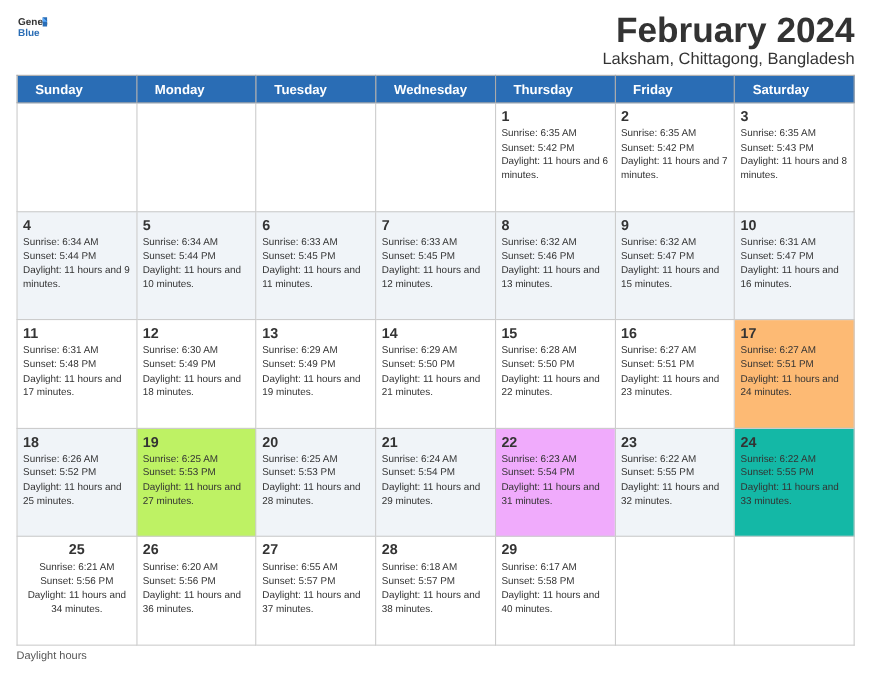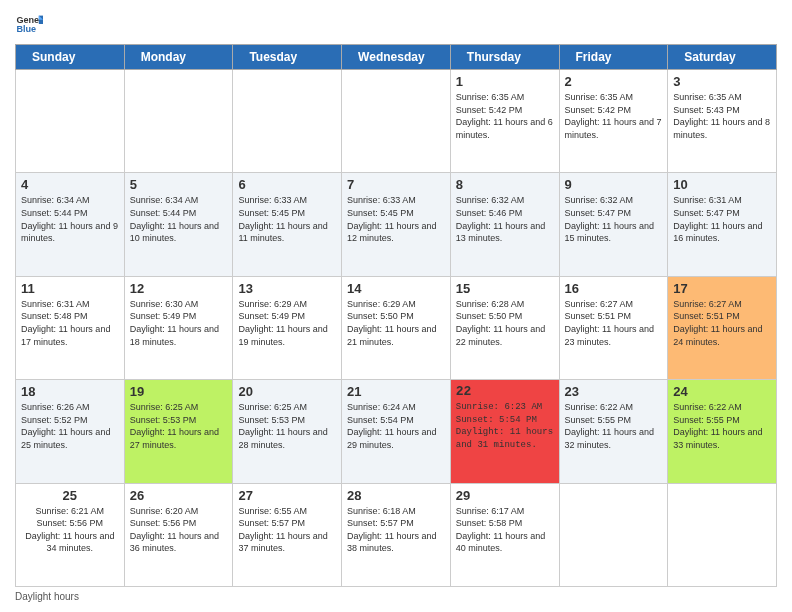--- a/index.html
+++ b/index.html
@@ -99,20 +99,24 @@
 <div class="page">
   <div class="header">
     <div class="logo">
       <svg class="logo-icon" viewBox="0 0 40 40" width="40" height="40">
         <text x="2" y="18" font-size="13" font-weight="bold" fill="#333" font-family="Arial">General</text>
         <text x="2" y="32" font-size="13" font-weight="bold" fill="#2a6db5" font-family="Arial">Blue</text>
         <polygon points="34,8 40,8 40,20 34,20" fill="#2a6db5"></polygon>
         <polygon points="34,8 40,14 34,14" fill="#5aabff"></polygon>
       </svg>
     </div>
+    <div class="title-block">
+      <div class="month-year">February 2024</div>
+      <div class="location">Laksham, Chittagong, Bangladesh</div>
+    </div>
   </div>
 
   <table class="calendar" id="cal-table">
     <thead id="cal-head">
         <tr>
           <th>Sunday</th>
           <th>Monday</th>
           <th>Tuesday</th>
           <th>Wednesday</th>
           <th>Thursday</th>
@@ -272,35 +276,35 @@
 Daylight: 11 hours
 and 28 minutes.</div>
           </td>
           <td style="background: rgb(240, 244, 248);">
             <span class="day-num">21</span>
             <div class="day-info">Sunrise: 6:24 AM
 Sunset: 5:54 PM
 Daylight: 11 hours
 and 29 minutes.</div>
           </td>
-          <td style="background: #ef4444; font-family: Liberation Mono, monospace;">
+          <td style="background: #f0abfc;">
             <span class="day-num">22</span>
             <div class="day-info">Sunrise: 6:23 AM
 Sunset: 5:54 PM
 Daylight: 11 hours
 and 31 minutes.</div>
           </td>
           <td style="background: rgb(240, 244, 248);">
             <span class="day-num">23</span>
             <div class="day-info">Sunrise: 6:22 AM
 Sunset: 5:55 PM
 Daylight: 11 hours
 and 32 minutes.</div>
           </td>
-          <td style="background: #bef264; margin-top: 26px;">
+          <td style="background: #14b8a6; margin-top: 26px;">
             <span class="day-num">24</span>
             <div class="day-info">Sunrise: 6:22 AM
 Sunset: 5:55 PM
 Daylight: 11 hours
 and 33 minutes.</div>
           </td>
         </tr>
         <tr>
           <td style="background: rgb(255, 255, 255); text-align: center;">
             <span class="day-num">25</span>

